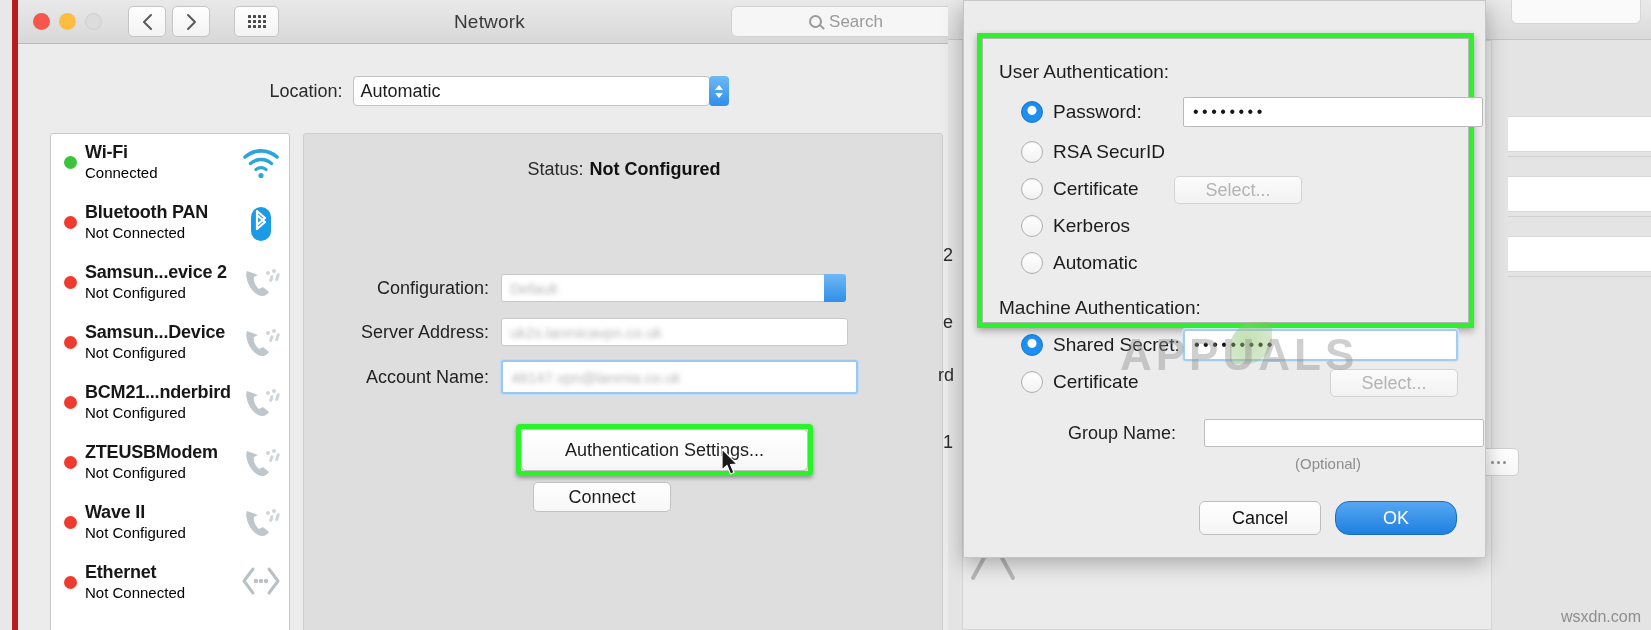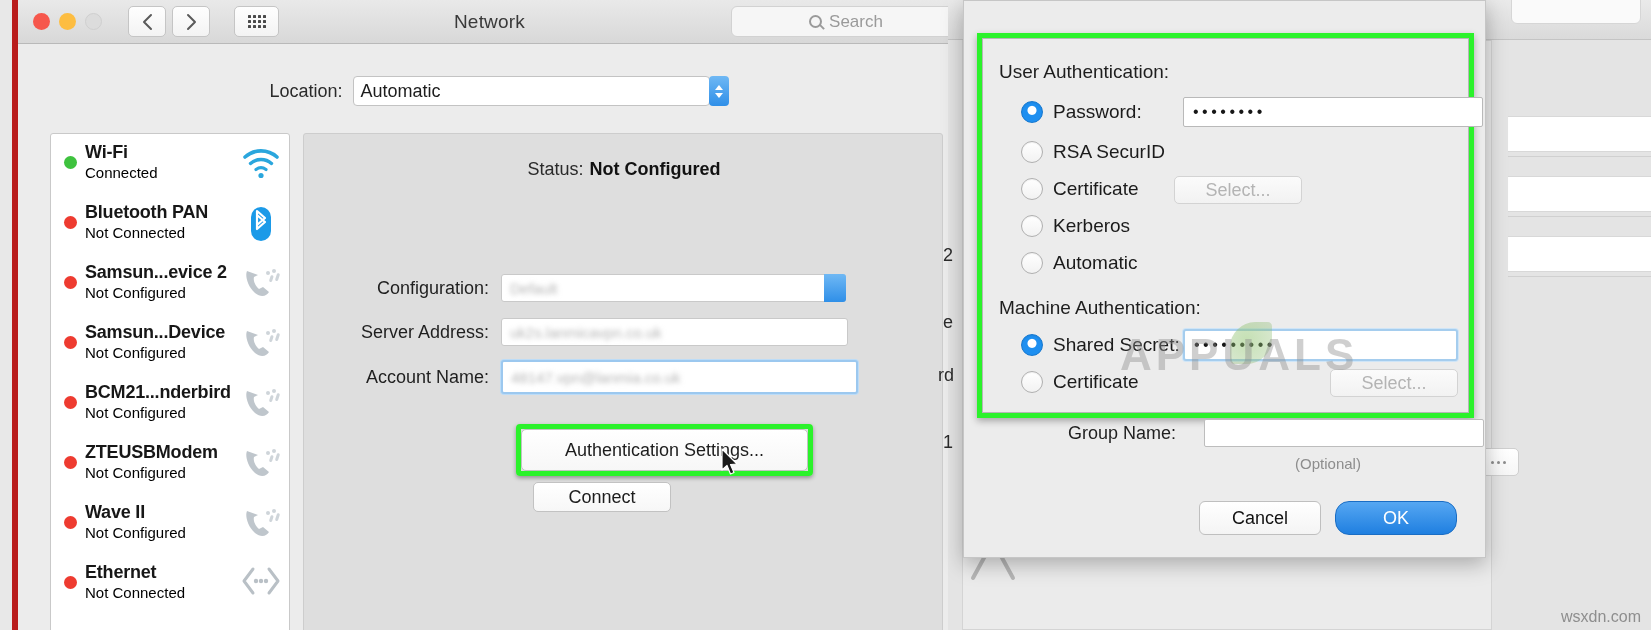--- a/index.html
+++ b/index.html
@@ -154,21 +154,21 @@
   }
 
   
   .auth-dialog {
     position: absolute; left: 963px; top: 0px; width: 523px; height: 558px;
     background: #ececec;
     border: 1px solid #c6c6c6;
     box-shadow: 0 6px 20px rgba(0,0,0,.28);
   }
   .auth-group {
-    position: absolute; left: 13px; top: 32px; width: 497px; height: 385px;
+    position: absolute; left: 13px; top: 32px; width: 497px; height: 295px;
     border: 5px solid #2bf22b; box-shadow: 0 3px 7px rgba(0,0,0,.3);
   }
   .auth-inner { position: relative; width: 100%; height: 100%; background: #ececec; border: 1px solid #b6b6b6; }
   .sect-title { position: absolute; font-size: 19px; color: #1e1e1e; }
   .radio-row { position: absolute; display: flex; align-items: center; }
   .radio {
     width: 22px; height: 22px; border-radius: 50%;
     background: linear-gradient(180deg,#ffffff,#f2f2f2);
     border: 1px solid #b0b0b0; margin-right: 10px; flex: none;
     box-shadow: inset 0 1px 1px rgba(0,0,0,.06);

